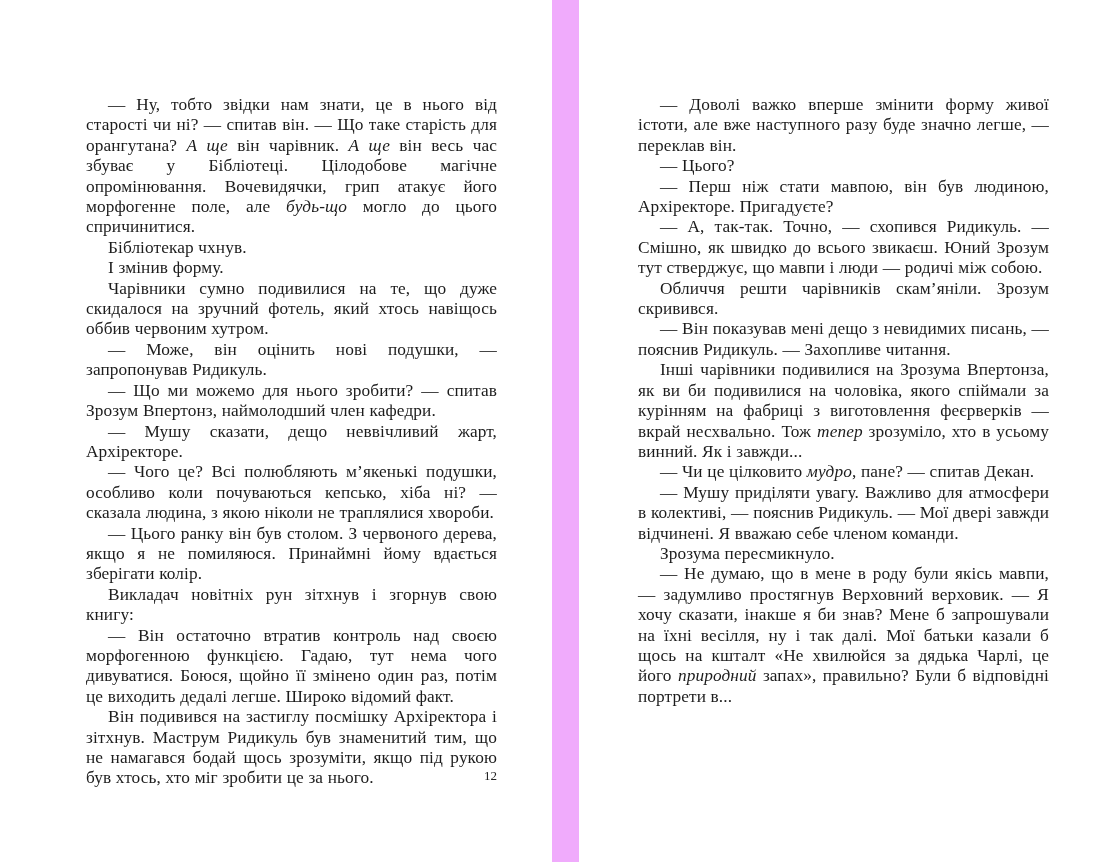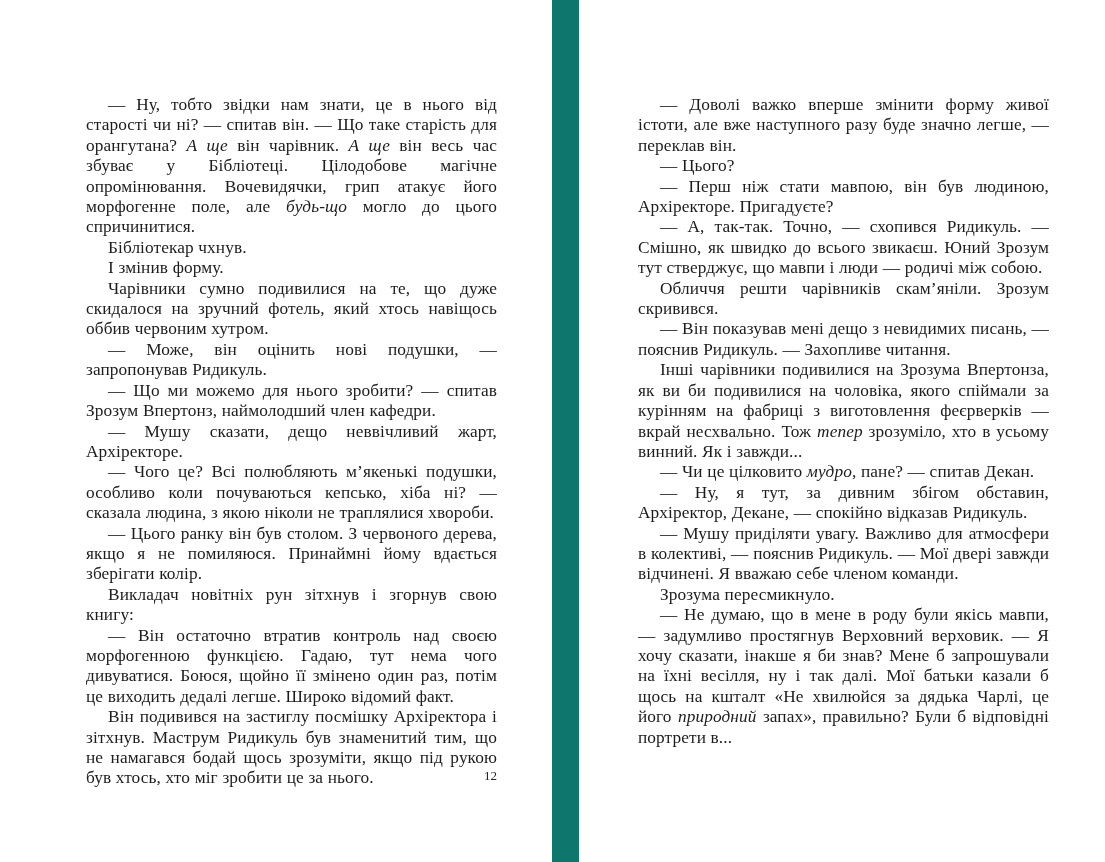--- a/index.html
+++ b/index.html
@@ -11,21 +11,21 @@
     position: relative;
     width: 1105px;
     height: 862px;
     overflow: hidden;
     font-family: "Liberation Serif", "DejaVu Serif", serif;
     color: #1c1c1c;
   }
   .spread {
     position: absolute;
     inset: 0;
-    background: #0f766e;
+    background: #f0abfc;
   }
   .page {
     position: absolute;
     top: 0;
     width: 552px;
     height: 862px;
     background: #ffffff;
   }
   .page.left  { left: 0; }
   .page.right { left: 579px; }
@@ -90,20 +90,19 @@
   <div class="page right">
     <div class="text-block">
         <p class="para"><span>— Доволі важко вперше змінити форму живої істоти, але вже наступного разу буде значно легше, — переклав він.</span></p>
         <p class="para"><span>— Цього?</span></p>
         <p class="para"><span>— Перш ніж стати мавпою, він був людиною, Архіректоре. Пригадуєте?</span></p>
         <p class="para"><span>— А, так-так. Точно, — схопився Ридикуль. — Смішно, як швидко до всього звикаєш. Юний Зрозум тут стверджує, що мавпи і люди — родичі між собою.</span></p>
         <p class="para"><span>Обличчя решти чарівників скам’яніли. Зрозум скривився.</span></p>
         <p class="para"><span>— Він показував мені дещо з невидимих писань, — пояснив Ридикуль. — Захопливе читання.</span></p>
         <p class="para"><span>Інші чарівники подивилися на Зрозума Впертонза, як ви би подивилися на чоловіка, якого спіймали за курінням на фабриці з виготовлення феєрверків — вкрай несхвально. Тож </span><em>тепер</em><span> зрозуміло, хто в усьому винний. Як і завжди...</span></p>
         <p class="para"><span>— Чи це цілковито </span><em>мудро</em><span>, пане? — спитав Декан.</span></p>
-        <p class="para"><span>— Ну, я тут, за дивним збігом обставин, Архіректор, Декане, — спокійно відказав Ридикуль.</span></p>
         <p class="para"><span>— Мушу приділяти увагу. Важливо для атмосфери в колективі, — пояснив Ридикуль. — Мої двері завжди відчинені. Я вважаю себе членом команди.</span></p>
         <p class="para"><span>Зрозума пересмикнуло.</span></p>
         <p class="para"><span>— Не думаю, що в мене в роду були якісь мавпи, — задумливо простягнув Верховний верховик. — Я хочу сказати, інакше я би знав? Мене б запрошували на їхні весілля, ну і так далі. Мої батьки казали б щось на кшталт «Не хвилюйся за дядька Чарлі, це його </span><em>природний</em><span> запах», правильно? Були б відповідні портрети в...</span></p>
       </div>
   </div>
 
 </div>
 
 </body></html>

